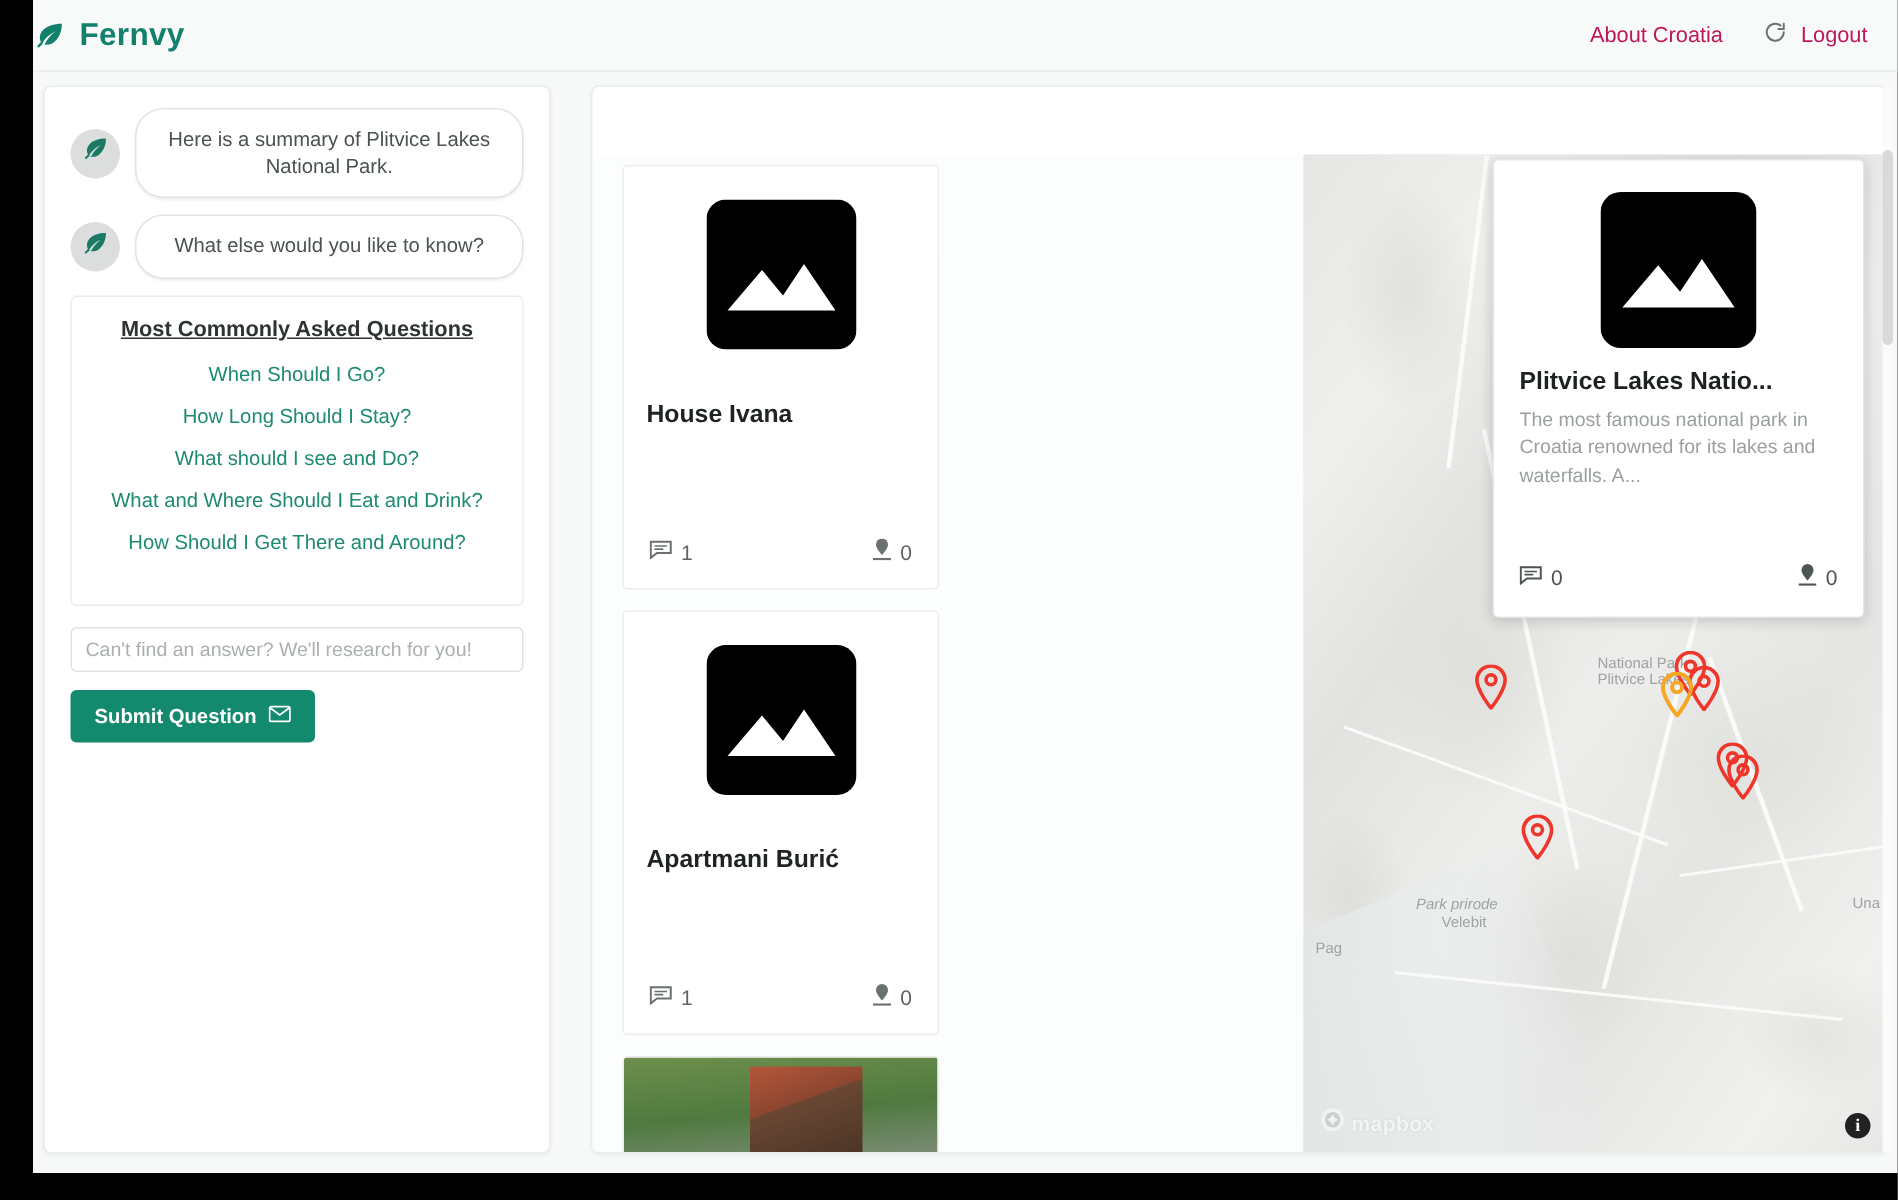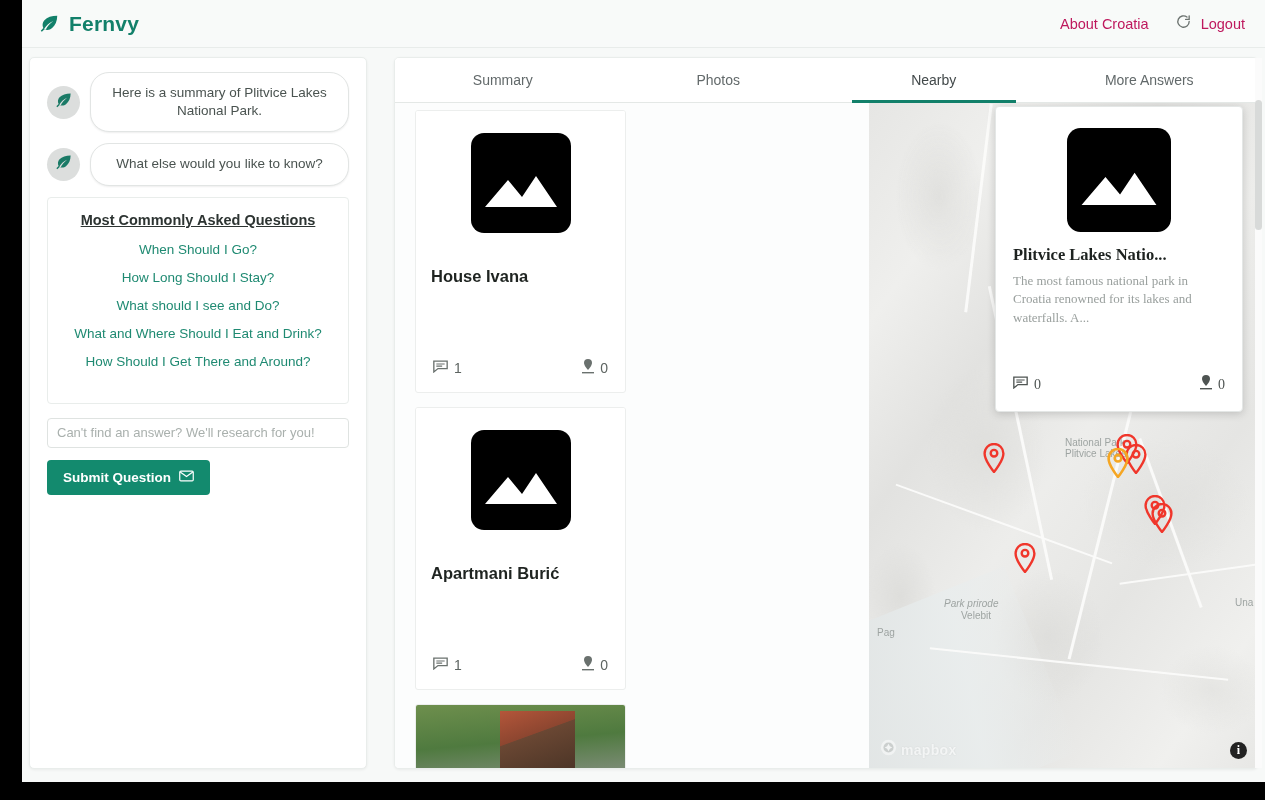--- a/index.html
+++ b/index.html
@@ -19,21 +19,21 @@
   }
 
   
   .header {
     position: absolute; left: 0; top: 0;
     width: 1243px; height: 48px;
     background: #f8faf9;
     border-bottom: 1px solid #e8ecea;
     display: flex; align-items: center;
     justify-content: space-between;
-    padding: 0 20px 0 16px;
+    padding: 0 20px 0 0;
   }
   .brand { display: flex; align-items: center; gap: 9px; }
   .brand-name {
     color: #12806a; font-size: 21px; font-weight: bold;
     letter-spacing: .2px;
   }
   .leaf-svg { display: block; }
   .header-right { display: flex; align-items: center; gap: 26px; }
   .hdr-link {
     color: #be185d; font-size: 14.5px; cursor: pointer;
@@ -233,21 +233,21 @@
   .pin { position: absolute; width: 22px; height: 30px; cursor: pointer; }
 
   .popup {
     position: absolute; left: 126px; top: 3px;
     width: 248px; height: 306px;
     background: #fff;
     border: 1px solid #e4e7e6;
     border-radius: 4px;
     box-shadow: 0 2px 9px rgba(0,0,0,.17);
     padding: 13px 17px;
-    display: flex; flex-direction: column; font-family: Liberation Serif, serif;
+    display: flex; flex-direction: column;
   }
   .popup-img { display: flex; justify-content: center; padding: 8px 0 13px; }
   .popup-title {
     font-size: 16.5px; font-weight: bold; color: #1d2220;
     margin-bottom: 7px;
     white-space: nowrap; overflow: hidden;
   }
   .popup-desc {
     font-size: 13px; color: #9aa09e; line-height: 1.42;
     margin-bottom: 10px;
@@ -359,26 +359,20 @@
         <svg width="15" height="12" viewBox="0 0 20 15" fill="none" stroke="#fff" stroke-width="1.6">
           <rect x="1" y="1" width="18" height="13" rx="1.5"></rect>
           <path d="M1.6 2.2 10 8.3l8.4-6.1"></path>
         </svg>
       </span>
     </button>
   </div>
 
   <div class="main">
 
-    <div class="tabbar">
-      <div class="tab">Summary</div>
-      <div class="tab">Photos</div>
-      <div class="tab active">Nearby</div>
-      <div class="tab">More Answers</div>
-    </div>
 
     <div class="content">
 
       <div class="cards-col">
 
         <div class="card">
           <div class="card-img">
             <svg width="100" height="100" viewBox="0 0 100 100">
               <rect x="0" y="0" width="100" height="100" rx="13" fill="#000"></rect>
               <path d="M14 74 L37 47 L51 64 L65 43 L86 74 Z" fill="#fff"></path>

